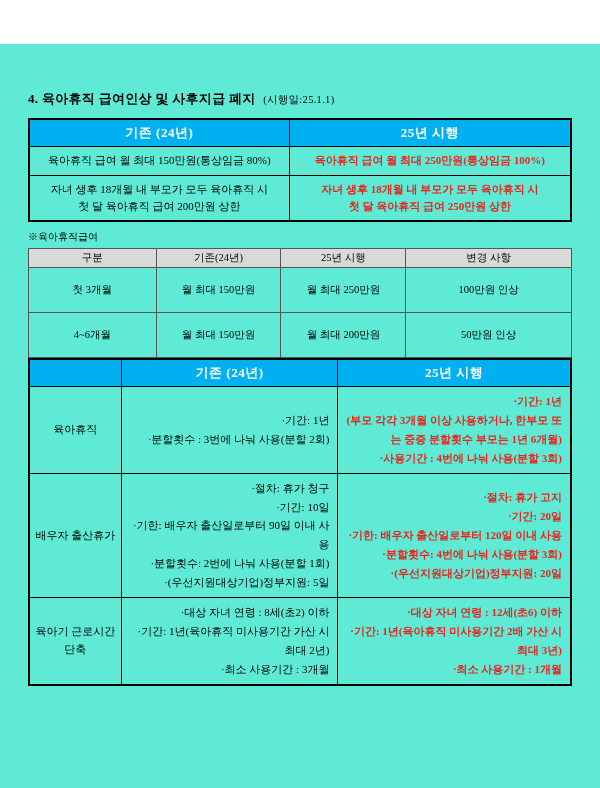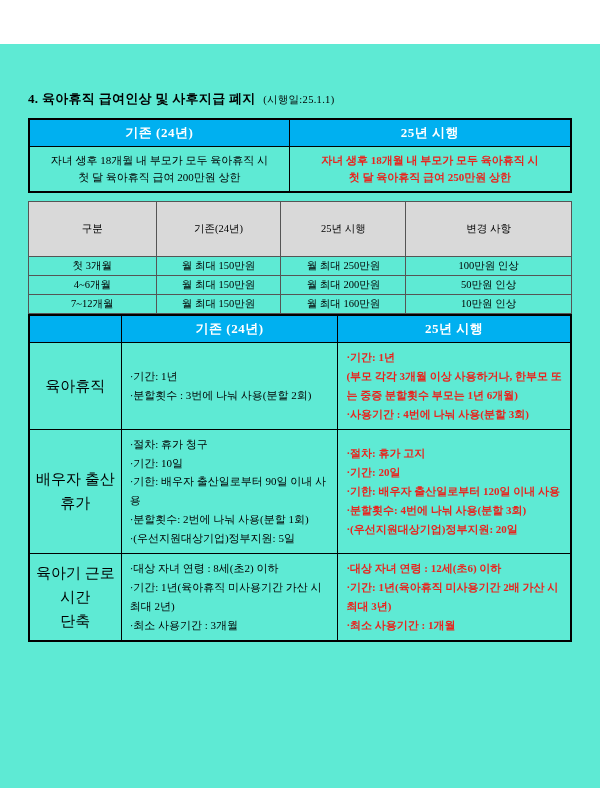--- a/index.html
+++ b/index.html
@@ -61,41 +61,41 @@
     font-size: 10px;
     margin: 2px 0 4px 0;
   }
   
   .t2 { border: 1.5px solid #3a3a3a; }
   .t2 th {
     background: #d9d9d9;
     font-size: 10.5px;
     font-weight: normal;
     border: 1px solid #555;
-    padding: 20px;
+    padding: 2px;
     height: 14px;
   }
   .t2 td {
     border: 1px solid #555;
     font-size: 10.5px;
     text-align: center;
-    padding: 2px;
+    padding: 15px;
     height: 14px;
     line-height: 1.3;
   }
   .sec5 { margin-top: 38px; }
   
   .t3 td { vertical-align: middle; }
   .t3 .lbl {
     text-align: center;
-    font-size: 15px;
+    font-size: 11px;
     line-height: 1.6;
   }
   .t3 .cnt {
-    text-align: left;
+    text-align: right;
     padding: 5px 8px;
     line-height: 1.72;
   }
 </style>
 </head>
 <body>
 
 <div class="page">
 
   <div class="sec-title">
@@ -109,32 +109,41 @@
         <col style="width:52%">
       </colgroup>
     <thead>
       <tr>
         <th>기존 (24년)</th>
         <th>25년 시행</th>
       </tr>
     </thead>
     <tbody>
       <tr>
+        <td style="height:22px">
+          <div>육아휴직 급여 월 최대 150만원(통상임금 80%)</div>
+        </td>
+        <td class="red">
+          <div>육아휴직 급여 월 최대 250만원(통상임금 100%)</div>
+        </td>
+      </tr>
+      <tr>
         <td style="height:38px">
           <div>자녀 생후 18개월 내 부모가 모두 육아휴직 시</div>
           <div>첫 달 육아휴직 급여 200만원 상한</div>
         </td>
         <td class="red">
           <div>자녀 생후 18개월 내 부모가 모두 육아휴직 시</div>
           <div>첫 달 육아휴직 급여 250만원 상한</div>
         </td>
       </tr>
     </tbody>
   </table>
 
+  <div class="note">※육아휴직급여</div>
 
   <table class="t2">
     <colgroup>
         <col style="width:23.5%">
         <col style="width:23%">
         <col style="width:23%">
         <col style="width:30.5%">
       </colgroup>
     <thead>
       <tr>
@@ -150,26 +159,20 @@
         <td>월 최대 150만원</td>
         <td>월 최대 250만원</td>
         <td>100만원 인상</td>
       </tr>
       <tr>
         <td>4~6개월</td>
         <td>월 최대 150만원</td>
         <td>월 최대 200만원</td>
         <td>50만원 인상</td>
       </tr>
-      <tr>
-        <td>7~12개월</td>
-        <td>월 최대 150만원</td>
-        <td>월 최대 160만원</td>
-        <td>10만원 인상</td>
-      </tr>
     </tbody>
   </table>
 
 
   <table class="cmp t3">
     <colgroup>
         <col style="width:17%">
         <col style="width:40%">
         <col style="width:43%">
       </colgroup>

